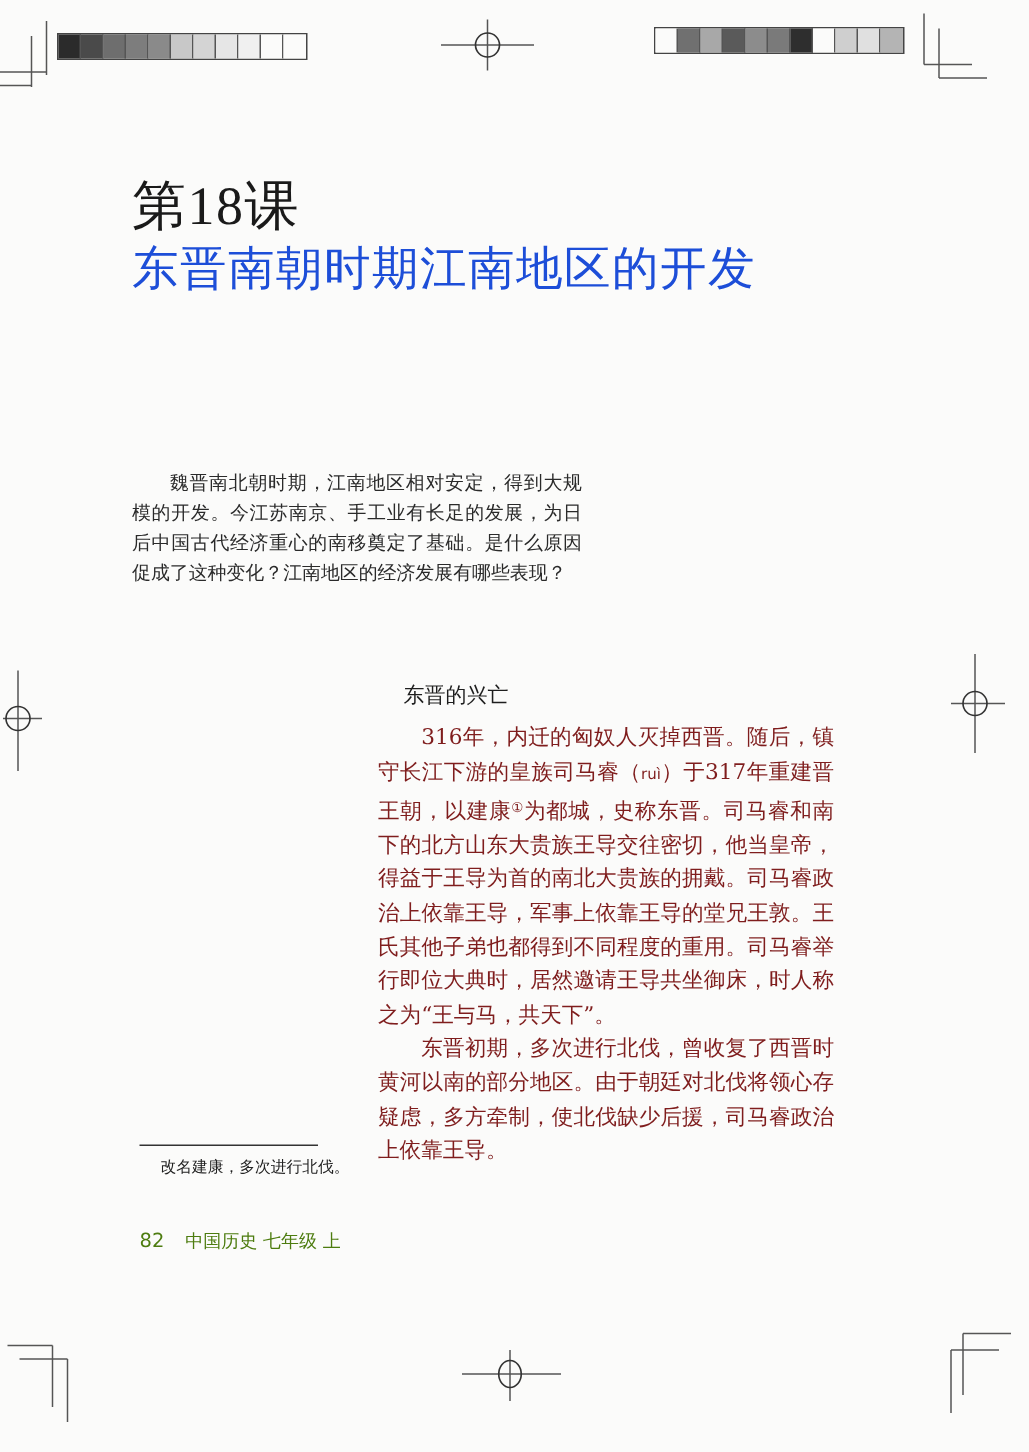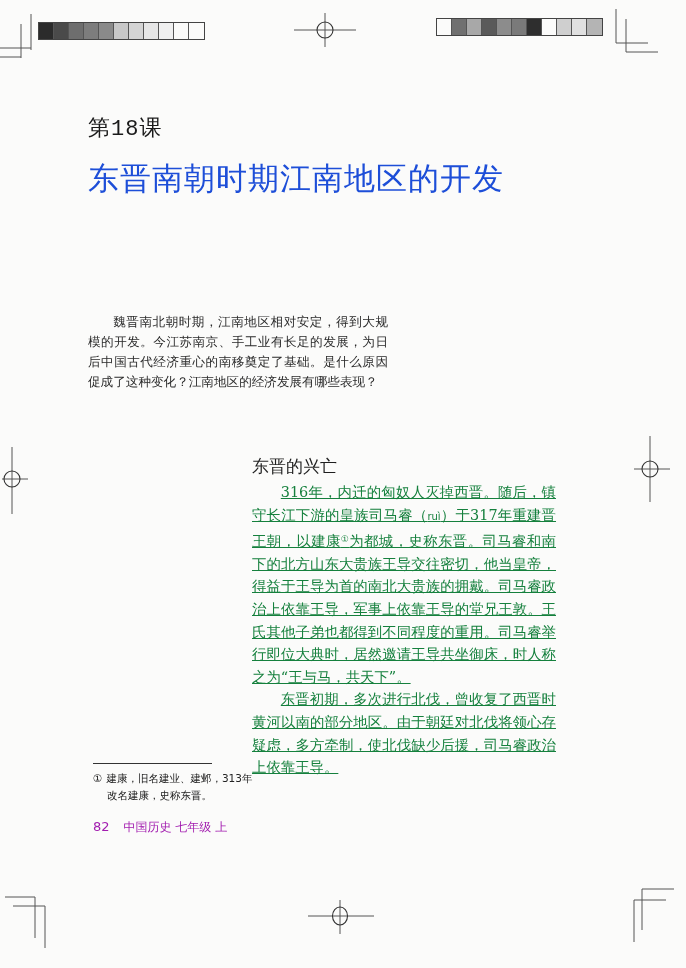--- a/index.html
+++ b/index.html
@@ -6,34 +6,34 @@
   body {
     width: 686px; height: 968px; position: relative; overflow: hidden;
     background: #fbfbfa;
     font-family: "DejaVu Serif", "Liberation Serif", serif;
     color: #1e1e1e;
   }
   .colorbar { position: absolute; display: flex; border: 1px solid #444; height: 16px; }
   .colorbar .sw { width: 15px; height: 16px; border-right: 1px solid #555; box-sizing: border-box; }
   .colorbar .sw:last-child { border-right: none; }
   .mark { position: absolute; }
-  .title-lesson { position: absolute; left: 88px; top: 113px; font-size: 22px; letter-spacing: 1px; font-family: Liberation Mono, monospace; color: #1a1a1a; }
+  .title-lesson { position: absolute; left: 88px; top: 113px; font-size: 36px; letter-spacing: 1px; font-family: Liberation Serif, serif; color: #1a1a1a; }
   .title-main { position: absolute; left: 88px; top: 158px; font-size: 31px; letter-spacing: 1px; font-family: "DejaVu Serif", serif; color: #1d4ed8; }
   .intro { position: absolute; left: 88px; top: 312px; width: 300px; font-size: 12.6px; line-height: 20px; color: #2a2a2a; text-align: justify; }
   .intro p { margin: 0; text-indent: 2em; }
-  .section-heading { position: absolute; left: 252px; top: 455px; font-size: 17px; font-family: "DejaVu Sans", sans-serif; color: #1e1e1e; }
-  .body-text { position: absolute; left: 252px; top: 481px; width: 304px; font-size: 14.4px; line-height: 22.6px; color: #15803d; text-align: justify; text-decoration: underline; }
+  .section-heading { position: absolute; left: 269px; top: 455px; font-size: 14px; font-family: "DejaVu Sans", sans-serif; color: #1e1e1e; }
+  .body-text { position: absolute; left: 252px; top: 481px; width: 304px; font-size: 14.4px; line-height: 22.6px; color: #7f1d1d; text-align: justify; }
   .body-text p { margin: 0; text-indent: 2em; }
   .body-text .pinyin { font-family: "DejaVu Sans", sans-serif; font-size: 10px; }
   .body-text sup { font-size: 9px; vertical-align: 4px; }
   .fn-rule { position: absolute; left: 93px; top: 763px; width: 119px; height: 1px; background: #333; }
   .footnote { position: absolute; left: 93px; top: 770px; width: 200px; font-size: 10.5px; line-height: 17px; font-family: "DejaVu Sans", sans-serif; color: #222; }
   .footnote .fn-num { margin-right: 4px; }
   .footnote .fn-line2 { padding-left: 14px; }
-  .page-footer { position: absolute; left: 93px; top: 819px; font-size: 12px; font-family: "DejaVu Sans", sans-serif; color: #a21caf; }
+  .page-footer { position: absolute; left: 93px; top: 819px; font-size: 12px; font-family: "DejaVu Sans", sans-serif; color: #4d7c0f; }
   .page-footer .page-num { font-size: 13px; margin-right: 14px; }
 </style>
 </head>
 <body>
 
 <svg class="mark" style="left:0;top:0" width="40" height="65">
   <line x1="31" y1="14" x2="31" y2="50" stroke="#555" stroke-width="1"></line>
   <line x1="0" y1="48" x2="31" y2="48" stroke="#555" stroke-width="1"></line>
   <line x1="21" y1="24" x2="21" y2="58" stroke="#555" stroke-width="1"></line>
   <line x1="0" y1="57" x2="21" y2="57" stroke="#555" stroke-width="1"></line>
@@ -101,22 +101,21 @@
 
 <div class="section-heading">东晋的兴亡</div>
 
 <div class="body-text">
   <p><span>316年，内迁的匈奴人灭掉西晋。随后，镇守长江下游的皇族司马睿（</span><span class="pinyin">ruì</span><span>）于317年重建晋王朝，以建康</span><sup>①</sup><span>为都城，史称东晋。司马睿和南下的北方山东大贵族王导交往密切，他当皇帝，得益于王导为首的南北大贵族的拥戴。司马睿政治上依靠王导，军事上依靠王导的堂兄王敦。王氏其他子弟也都得到不同程度的重用。司马睿举行即位大典时，居然邀请王导共坐御床，时人称之为“王与马，共天下”。</span></p>
   <p>东晋初期，多次进行北伐，曾收复了西晋时黄河以南的部分地区。由于朝廷对北伐将领心存疑虑，多方牵制，使北伐缺少后援，司马睿政治上依靠王导。</p>
 </div>
 
 <div class="fn-rule"></div>
 <div class="footnote">
-  <div><span class="fn-num">①</span><span>建康，旧名建业、建邺，313年</span></div>
-  <div class="fn-line2">改名建康，史称东晋。</div>
+  <div class="fn-line2">改名建康，多次进行北伐。</div>
 </div>
 
 <div class="page-footer">
   <span class="page-num">82</span><span>中国历史 七年级 上</span>
 </div>
 
 <svg class="mark" style="left:0;top:890px" width="50" height="70">
   <line x1="5" y1="7" x2="35" y2="7" stroke="#555" stroke-width="1"></line>
   <line x1="35" y1="7" x2="35" y2="48" stroke="#555" stroke-width="1"></line>
   <line x1="13" y1="16" x2="45" y2="16" stroke="#555" stroke-width="1"></line>

